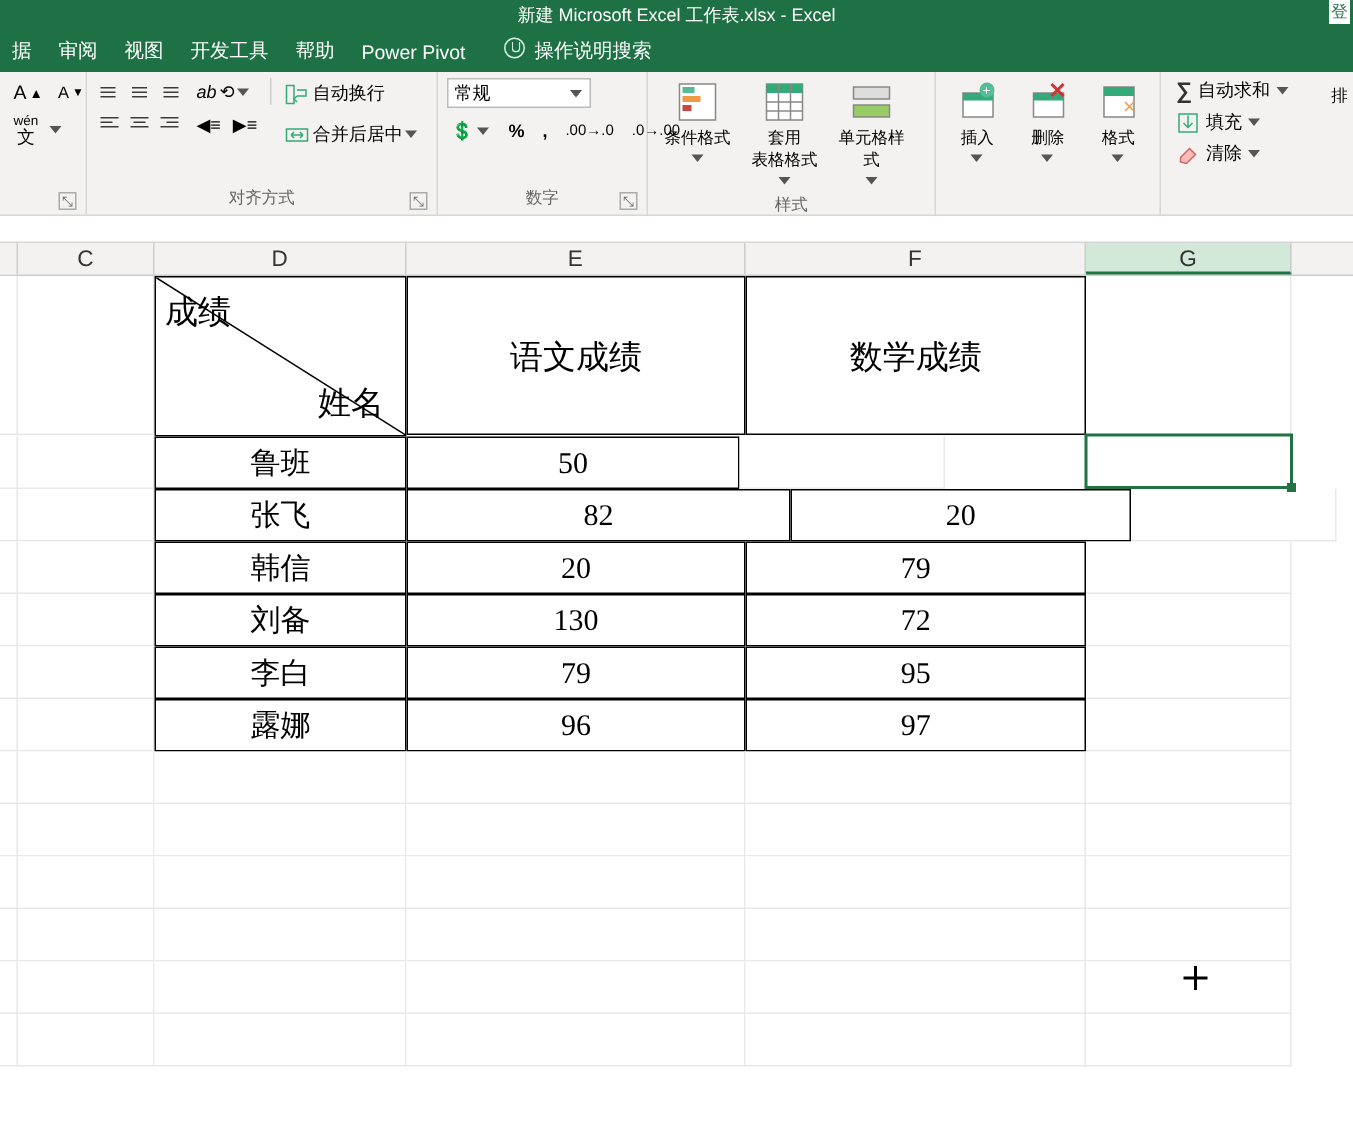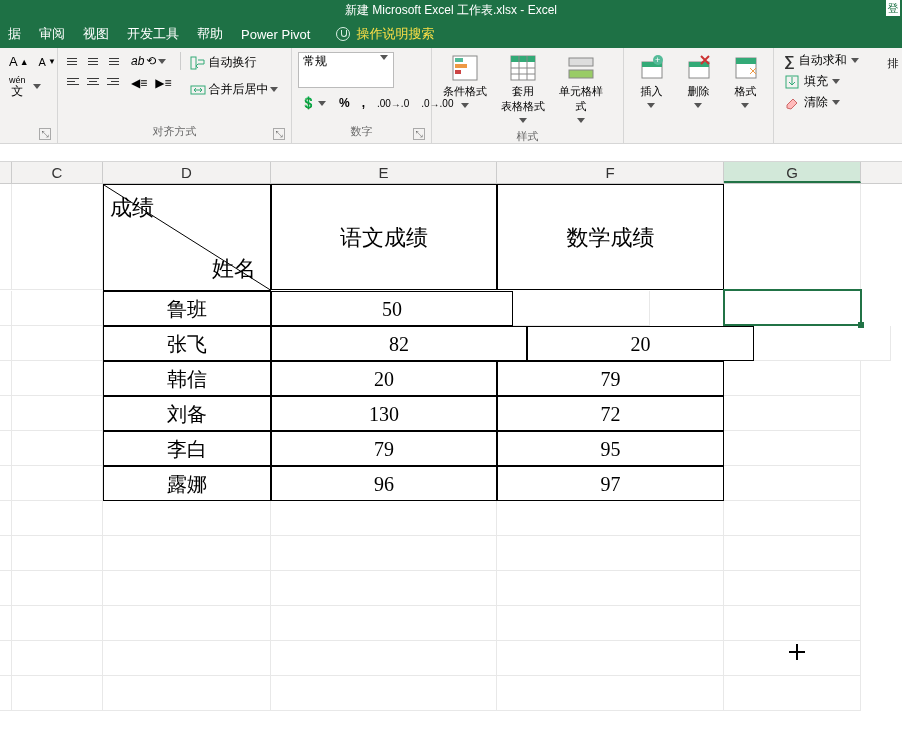--- a/index.html
+++ b/index.html
@@ -1,38 +1,38 @@
 <!DOCTYPE html>
 <html><head>
 <meta charset="utf-8">
 <style>
   * { box-sizing: border-box; margin: 0; padding: 0; }
   body { font-family: "Microsoft YaHei", "SimSun", Arial, sans-serif; font-size: 12px; background: #fff; width: 902px; height: 748px; overflow: hidden; }
   .titlebar { background: #1e7145; color: #fff; height: 20px; line-height: 20px; text-align: center; font-size: 12px; position: relative; }
   .titlebar .right-btn { position: absolute; right: 2px; top: 0; background: #fff; color: #1e7145; width: 14px; height: 16px; font-size: 11px; line-height: 16px; }
   .menubar { background: #1e7145; color: #fff; height: 28px; display: flex; align-items: center; padding: 0 8px; gap: 18px; font-size: 13px; }
   .menubar .item { color: #fff; cursor: pointer; }
-  .menubar .tellme { display: flex; align-items: center; gap: 6px; margin-left: 8px; color: #fde047; }
+  .menubar .tellme { display: flex; gap: 6px; margin-left: 8px; color: #ffffff; }
   .menubar .bulb { display:inline-block; width:14px; height:14px; border:1px solid #d9f0e4; border-radius:50%; position:relative;}
   .menubar .bulb:after{content:""; position:absolute; left:4px; top:2px; width:4px; height:6px; border:1px solid #d9f0e4; border-top:none; border-radius:0 0 3px 3px;}
   .ribbon { background: #f3f2f1; border-bottom: 1px solid #d6d6d6; height: 96px; display: flex; }
   .group { border-right: 1px solid #d6d6d6; padding: 4px 6px 0 6px; display: flex; flex-direction: column; justify-content: space-between; }
   .group-label { text-align: center; font-size: 11px; color: #666; padding: 2px 0 4px 0; position: relative; }
   .group-label .launcher { position:absolute; right:0; bottom:3px; width:12px; height:12px; border:1px solid #aaa; font-size:9px; line-height:10px; color:#666; }
   .grow { display:flex; gap:4px; }
   .btn { border:1px solid transparent; padding:1px 2px; display:flex; align-items:center; gap:2px; cursor:pointer; }
   .dd { width:9px; height:9px; }
   .dd:after{content:""; display:block; width:0;height:0;border-left:4px solid transparent;border-right:4px solid transparent;border-top:5px solid #555; margin-top:2px;}
   .ico { display:inline-block; }
   .font-group .row { display:flex; gap:4px; margin-bottom:3px; align-items:center;}
   .sep-v { width:1px; height:18px; background:#ccc; margin:0 2px;}
   .align-grid { display:grid; grid-template-columns: repeat(3, 18px); grid-template-rows: repeat(2, 18px); gap:2px;}
   .align-cell { border:1px solid transparent; display:flex; flex-direction:column; justify-content:center; gap:2px; padding:2px; cursor:pointer;}
   .align-cell span{ height:1px; background:#3a3a3a; display:block;}
-  .number-select { display:flex; align-items:flex-start; border:1px solid #bbb; background:#fff; height:36px; width:96px; padding:0 4px; justify-content:space-between;font-family:Liberation Serif, serif;}
+  .number-select { display:flex; align-items:center; border:1px solid #bbb; background:#fff; height:20px; width:96px; padding:0 4px; justify-content:space-between;font-family:Liberation Serif, serif;}
   .bigbtn { display:flex; flex-direction:column; align-items:center; width:54px; cursor:pointer; padding:2px;}
   .bigbtn .ico { width:28px; height:28px; }
   .bigbtn .lbl { font-size:11px; margin-top:2px; text-align:center;}
   .bigbtn .dd { margin-top:2px;}
   .edit-group .row{ display:flex; align-items:center; gap:4px; margin-bottom:4px; padding-left:4px;}
   .edit-group .ico { width:16px; height:16px; }
   .formula-bar-spacer { height:18px; background:#fff; border-bottom:1px solid #d6d6d6;}
   .sheet-wrap { position:relative; }
   .col-headers { display:flex; height:22px; background:#f3f2f1; border-bottom:1px solid #ccc;}
   .rowhead-spacer{ width:34px; border-right:1px solid #ccc; background:#f3f2f1;}
@@ -314,21 +314,21 @@
       <div class="cell bordercell tall" style="width:226px">语文成绩</div>
       <div class="cell bordercell tall" style="width:227px">数学成绩</div>
       <div class="cell tall" style="width:137px"></div>
     </div>
 
     <div id="data-rows">
         <div class="row">
           <div class="cell" style="width:12px"></div>
           <div class="cell" style="width:91px"></div>
           <div class="cell bordercell" style="width:168px">鲁班</div>
-          <div class="cell bordercell" style="width:242px">50</div>
+          <div class="cell bordercell" style="width:222px">50</div>
           <div class="cell" style="width:137px"></div>
         </div>
         <div class="row">
           <div class="cell" style="width:12px"></div>
           <div class="cell" style="width:91px"></div>
           <div class="cell bordercell" style="width:168px">张飞</div>
           <div class="cell bordercell" style="width:256px">82</div>
           <div class="cell bordercell" style="width:227px">20</div>
           <div class="cell" style="width:137px"></div>
         </div>

